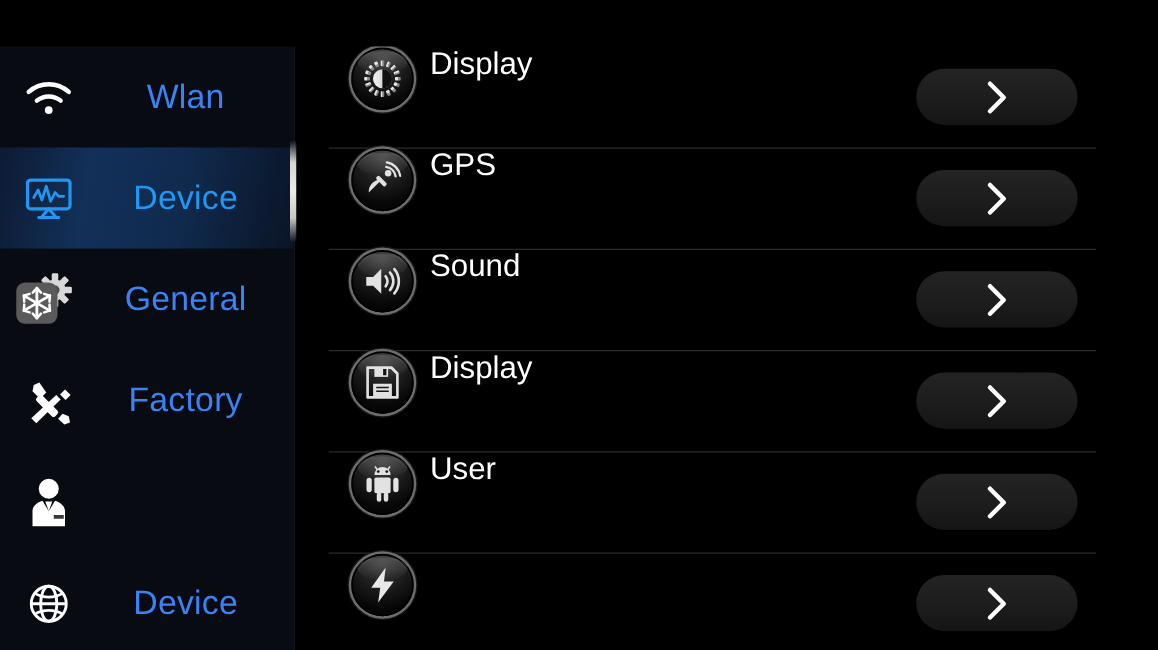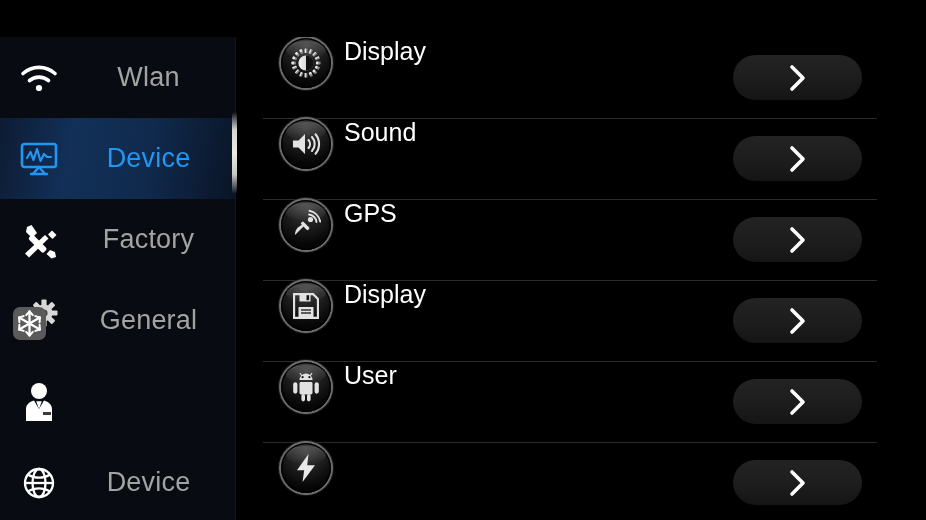--- a/index.html
+++ b/index.html
@@ -44,21 +44,21 @@
   .side-icon {
     width: 78px;
     min-width: 78px;
     height: 81px;
     display: flex;
     align-items: center;
     justify-content: center;
   }
   .side-label {
     font-size: 27px;
-    color: #a3a3a3;
+    color: #3b82f6;
     letter-spacing: 0.2px;
     flex: 1;
     text-align: center;
     padding-right: 16px;
     white-space: nowrap;
   }
   .side-item.active .side-label { color: #2196f3; }
 
   
   .side-scroll {
@@ -170,37 +170,20 @@
           <polyline points="8,17 11.5,11 14.5,19 18,8 21.5,20 25,13 28,16 32,16" fill="none" stroke="#2196f3" stroke-width="2.2" stroke-linejoin="round" stroke-linecap="round"></polyline>
           <path d="M20 26 L14 33 M20 26 L26 33" stroke="#2196f3" stroke-width="2.4" fill="none" stroke-linecap="round"></path>
           <path d="M12 33 L28 33" stroke="#2196f3" stroke-width="2.4" stroke-linecap="round"></path>
         </svg>
       </span>
       <span class="side-label">Device</span>
     </div>
 
     <div class="side-item">
       <span class="side-icon">
-        <svg width="42" height="42" viewBox="0 0 42 42">
-          <g fill="#ffffff">
-
-            <path d="M7 34.5 L11 38.5 L30.5 19.5 L27 16 Z"></path>
-            <path d="M30 15.5 L34 11.5 L38.5 16 L34.5 20 Z"></path>
-
-            <path d="M13.5 6 L9 8 L8 13 L14 19 L19 14 Z"></path>
-            <rect x="14.5" y="15" width="21" height="6.4" rx="2" transform="rotate(45 14.5 15)"></rect>
-            <path d="M32 31 L37 33 L38 38 L33.5 39.5 L28.5 35 Z"></path>
-          </g>
-        </svg>
-      </span>
-      <span class="side-label">Factory</span>
-    </div>
-
-    <div class="side-item">
-      <span class="side-icon">
         <svg width="56" height="50" viewBox="0 0 56 50">
 
           <g transform="translate(33,17)">
             <circle cx="0" cy="0" r="8.5" fill="#d8d8d8"></circle>
             <g fill="#d8d8d8">
               <rect x="-2.6" y="-13.5" width="5.2" height="6" rx="1"></rect>
               <rect x="-2.6" y="7.5" width="5.2" height="6" rx="1"></rect>
               <rect x="-13.5" y="-2.6" width="6" height="5.2" rx="1"></rect>
               <rect x="7.5" y="-2.6" width="6" height="5.2" rx="1"></rect>
               <rect x="-2.6" y="-13.5" width="5.2" height="6" rx="1" transform="rotate(45)"></rect>
@@ -222,20 +205,37 @@
               <path d="M0 12 L-3.3 8.4 M0 12 L3.3 8.4"></path>
               <path d="M-10.4 -6 L-10.1 -1.2 M-10.4 -6 L-5.8 -7.4"></path>
               <path d="M10.4 6 L10.1 1.2 M10.4 6 L5.8 7.4"></path>
               <path d="M-10.4 6 L-5.8 7.4 M-10.4 6 L-10.1 1.2"></path>
               <path d="M10.4 -6 L5.8 -7.4 M10.4 -6 L10.1 -1.2"></path>
             </g>
           </g>
         </svg>
       </span>
       <span class="side-label">General</span>
+    </div>
+
+    <div class="side-item">
+      <span class="side-icon">
+        <svg width="42" height="42" viewBox="0 0 42 42">
+          <g fill="#ffffff">
+
+            <path d="M7 34.5 L11 38.5 L30.5 19.5 L27 16 Z"></path>
+            <path d="M30 15.5 L34 11.5 L38.5 16 L34.5 20 Z"></path>
+
+            <path d="M13.5 6 L9 8 L8 13 L14 19 L19 14 Z"></path>
+            <rect x="14.5" y="15" width="21" height="6.4" rx="2" transform="rotate(45 14.5 15)"></rect>
+            <path d="M32 31 L37 33 L38 38 L33.5 39.5 L28.5 35 Z"></path>
+          </g>
+        </svg>
+      </span>
+      <span class="side-label">Factory</span>
     </div>
 
     <div class="side-item">
       <span class="side-icon">
         <svg width="38" height="42" viewBox="0 0 38 42">
           <g fill="#ffffff">
             <circle cx="19" cy="10" r="8"></circle>
             <path d="M6 40 L6 28 C6 23.5 10.5 20.5 14 19.6 L19 28 L24 19.6 C27.5 20.5 32 23.5 32 28 L32 40 Z"></path>
           </g>
           <rect x="23" y="31" width="8" height="3" fill="#3a3a3a"></rect>
@@ -306,55 +306,55 @@
       <button class="row-btn">
         <svg class="chev" width="22" height="30" viewBox="0 0 22 30">
           <polyline points="5,4 16,15 5,26" fill="none" stroke="#ffffff" stroke-width="3.6" stroke-linecap="round" stroke-linejoin="round"></polyline>
         </svg>
       </button>
     </div>
 
     <div class="row">
       <span class="row-icon">
         <span class="disc">
+          <svg width="30" height="30" viewBox="0 0 30 30">
+            <g fill="#e2e2e2">
+              <path d="M4 25 L14.5 14.5 A10 10 0 0 0 4 25 Z"></path>
+              <rect x="12.5" y="11" width="3.4" height="10" rx="1.2" transform="rotate(-45 14 16)"></rect>
+              <circle cx="19.5" cy="9.5" r="2.6"></circle>
+            </g>
+            <g fill="none" stroke="#e2e2e2" stroke-width="1.9" stroke-linecap="round">
+              <path d="M18 4.5 A9 9 0 0 1 25.5 12"></path>
+              <path d="M18.5 0.8 A13.5 13.5 0 0 1 29.2 11.6"></path>
+            </g>
+          </svg>
+        </span>
+      </span>
+      <span class="row-label">GPS</span>
+      <button class="row-btn">
+        <svg class="chev" width="22" height="30" viewBox="0 0 22 30">
+          <polyline points="5,4 16,15 5,26" fill="none" stroke="#ffffff" stroke-width="3.6" stroke-linecap="round" stroke-linejoin="round"></polyline>
+        </svg>
+      </button>
+    </div>
+
+    <div class="row">
+      <span class="row-icon">
+        <span class="disc">
           <svg width="30" height="26" viewBox="0 0 30 26">
             <path d="M2 9.5 H7.5 L14 3 V23 L7.5 16.5 H2 Z" fill="#e2e2e2"></path>
             <g fill="none" stroke="#e2e2e2" stroke-width="2.1" stroke-linecap="round">
               <path d="M17.5 9 A6 6 0 0 1 17.5 17"></path>
               <path d="M21 6 A10.5 10.5 0 0 1 21 20"></path>
               <path d="M24.5 3.3 A15 15 0 0 1 24.5 22.7"></path>
             </g>
           </svg>
         </span>
       </span>
       <span class="row-label">Sound</span>
-      <button class="row-btn">
-        <svg class="chev" width="22" height="30" viewBox="0 0 22 30">
-          <polyline points="5,4 16,15 5,26" fill="none" stroke="#ffffff" stroke-width="3.6" stroke-linecap="round" stroke-linejoin="round"></polyline>
-        </svg>
-      </button>
-    </div>
-
-    <div class="row">
-      <span class="row-icon">
-        <span class="disc">
-          <svg width="30" height="30" viewBox="0 0 30 30">
-            <g fill="#e2e2e2">
-              <path d="M4 25 L14.5 14.5 A10 10 0 0 0 4 25 Z"></path>
-              <rect x="12.5" y="11" width="3.4" height="10" rx="1.2" transform="rotate(-45 14 16)"></rect>
-              <circle cx="19.5" cy="9.5" r="2.6"></circle>
-            </g>
-            <g fill="none" stroke="#e2e2e2" stroke-width="1.9" stroke-linecap="round">
-              <path d="M18 4.5 A9 9 0 0 1 25.5 12"></path>
-              <path d="M18.5 0.8 A13.5 13.5 0 0 1 29.2 11.6"></path>
-            </g>
-          </svg>
-        </span>
-      </span>
-      <span class="row-label">GPS</span>
       <button class="row-btn">
         <svg class="chev" width="22" height="30" viewBox="0 0 22 30">
           <polyline points="5,4 16,15 5,26" fill="none" stroke="#ffffff" stroke-width="3.6" stroke-linecap="round" stroke-linejoin="round"></polyline>
         </svg>
       </button>
     </div>
 
     <div class="row">
       <span class="row-icon">
         <span class="disc">

